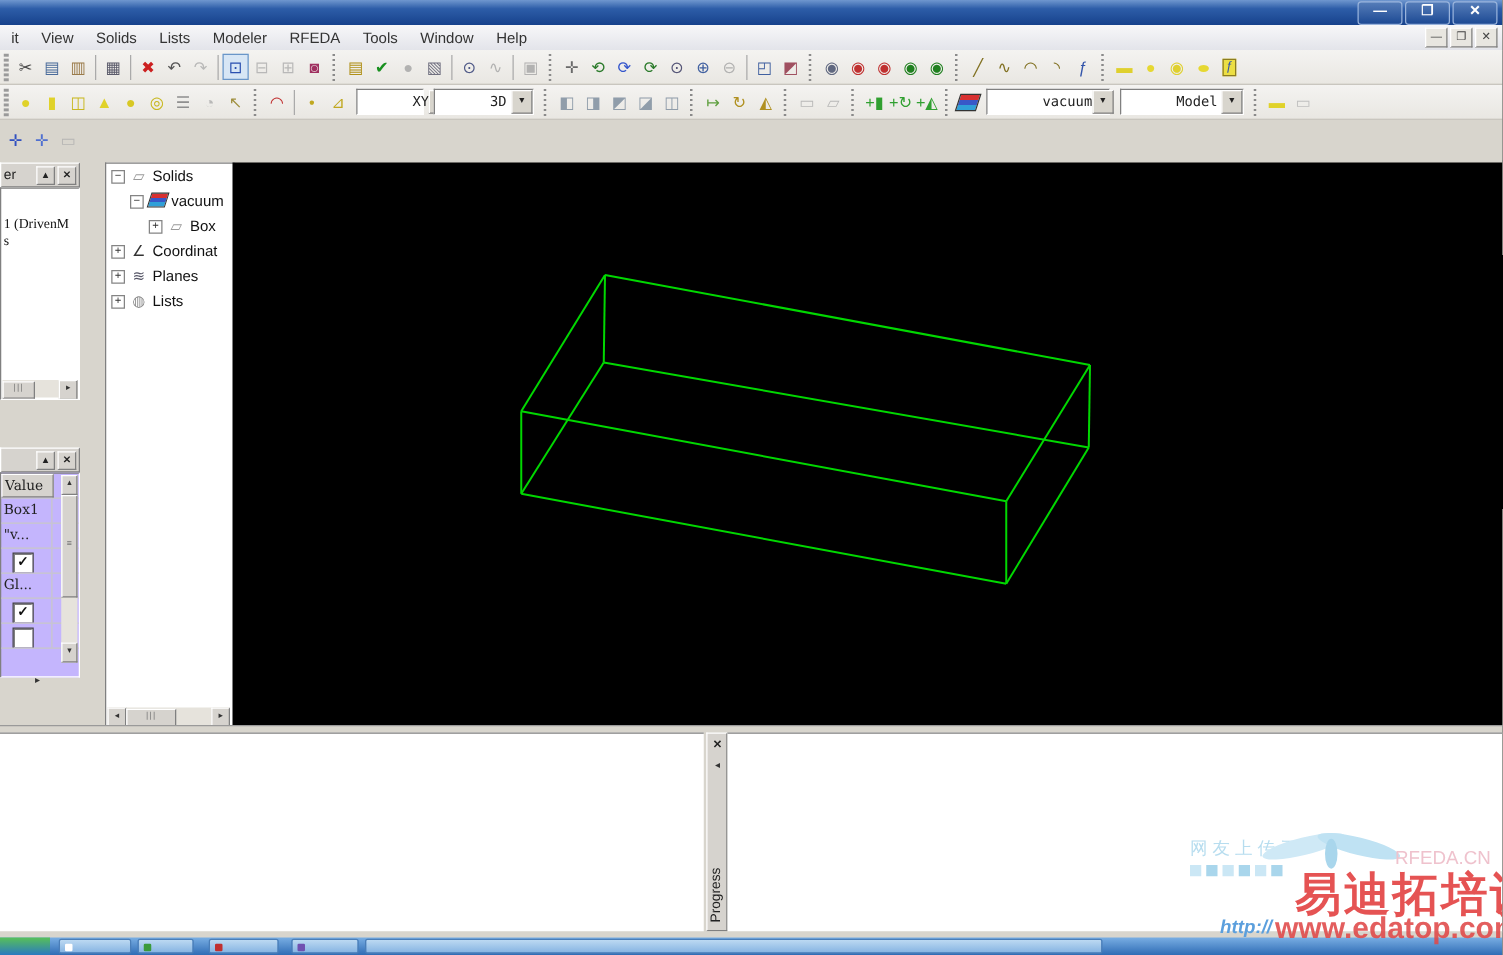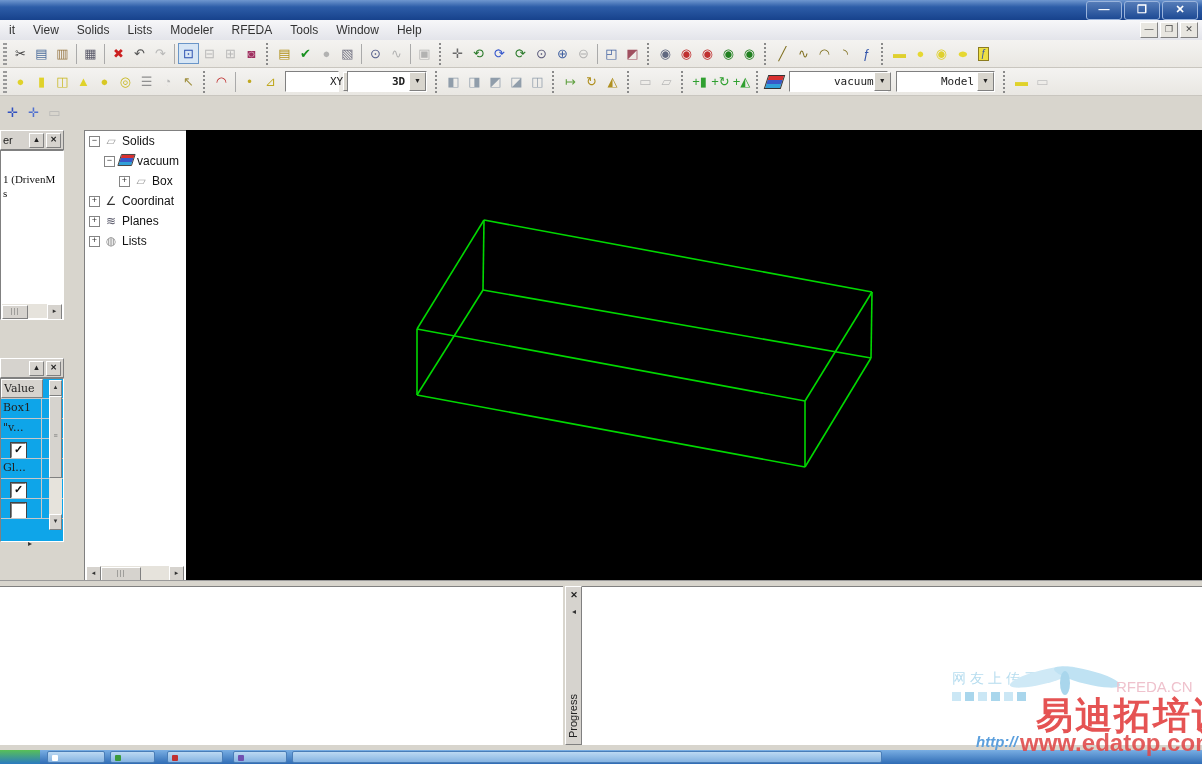--- a/index.html
+++ b/index.html
@@ -60,21 +60,21 @@
   .proj-list{position:absolute;left:0;top:20px;width:62px;height:168px;background:#fff;
     border:1px solid;border-color:#808080 #fff #fff #808080;overflow:hidden;font-size:11px;}
   .proj-line{font-family:Liberation Serif, serif;font-size:11px;white-space:nowrap;padding:2px 0 0 2px;color:#111;}
   .hscroll{position:absolute;bottom:1px;left:1px;right:1px;height:14px;background:#e6e3dc;display:flex;}
   .sc-btn{width:13px;height:14px;background:#d6d3ce;border:1px solid;border-color:#fff #808080 #808080 #fff;
     font-size:7px;line-height:12px;text-align:center;color:#333;flex:none;}
   .sc-thumb{height:12px;margin-top:1px;background:#d6d3ce;border:1px solid;border-color:#fff #808080 #808080 #fff;
     font-size:7px;line-height:10px;text-align:center;color:#777;letter-spacing:1px;}
 
   .props-panel{position:absolute;left:0;top:358px;width:64px;height:202px;}
-  .props-grid{position:absolute;left:0;top:20px;width:62px;height:162px;background:#0ea5e9;
+  .props-grid{position:absolute;left:0;top:20px;width:62px;height:162px;background:#c4b5fd;
     border:1px solid;border-color:#808080 #fff #fff #808080;overflow:hidden;}
   .pg-row{display:flex;border-bottom:1px solid #c8c8c8;height:19px;}
   .pg-val{width:38px;border-right:1px solid #c8c8c8;font-family:"DejaVu Serif",serif;font-size:11px;
     padding:2px 0 0 2px;white-space:nowrap;overflow:hidden;}
   .pg-head .pg-val{background:#d6d3ce;border:1px solid;border-color:#fff #808080 #808080 #fff;font-size:11px;}
   .pg-extra{flex:1;}
   .cb{width:13px;height:13px;margin:2px 0 0 8px;background:#fff;border:1px solid;border-color:#808080 #fff #fff #808080;
     outline:1px solid #444;font-size:11px;line-height:12px;text-align:center;font-weight:bold;color:#111;}
   .vscroll{position:absolute;right:2px;top:22px;width:13px;height:150px;background:#e6e3dc;}
   .vs-thumb{position:absolute;left:0;top:16px;width:11px;height:80px;background:#d6d3ce;
@@ -343,21 +343,21 @@
       <div class="tb-btn">
         <span class="tb-ico" style="color: rgb(192, 168, 32);">•</span>
       </div>
       <div class="tb-btn">
         <span class="tb-ico" style="color: rgb(192, 168, 32);">⊿</span>
       </div>
       <div class="tb-dd" style="width: 52px;">
         <span class="tb-dd-val">XY</span>
         <span class="tb-dd-arr">▼</span>
       </div>
-      <div class="tb-dd" style="width: 78px; font-weight: bold;">
+      <div class="tb-dd" style="width: 78px;">
         <span class="tb-dd-val">3D</span>
         <span class="tb-dd-arr">▼</span>
       </div>
       <div class="tb-dsep"></div>
       <div class="tb-btn disabled">
         <span class="tb-ico" style="color: rgb(128, 144, 160);">◧</span>
       </div>
       <div class="tb-btn disabled">
         <span class="tb-ico" style="color: rgb(128, 144, 160);">◨</span>
       </div>

